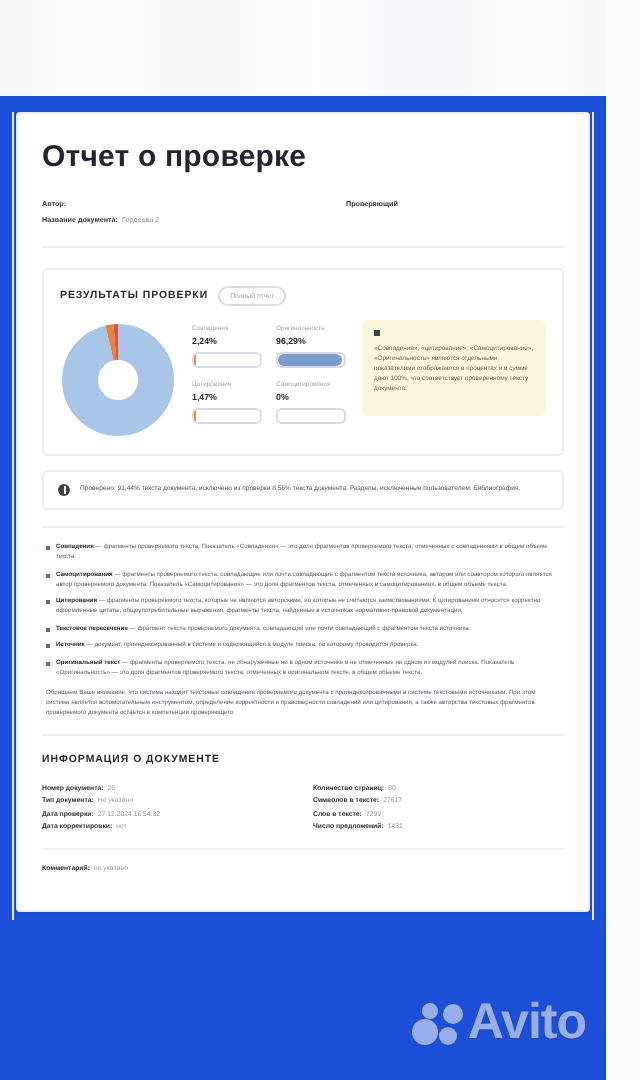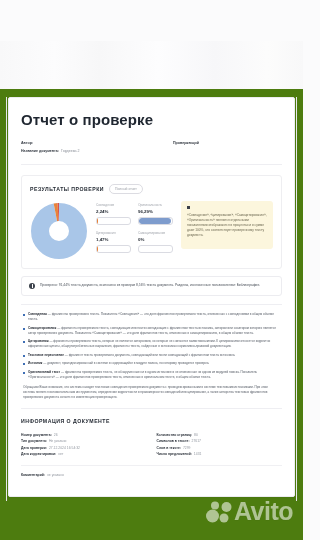--- a/index.html
+++ b/index.html
@@ -13,22 +13,21 @@
     background: #fbfbfc;
     font-family: "Liberation Sans", sans-serif;
     color: #2c3138;
     position: relative;
   }
 
   
   .viewport {
     position: absolute;
     inset: 0;
-    background: #4d7c0f;
-    margin-top: 41px;
+    background: #1d4ed8;
   }
   .top-strip {
     position: absolute;
     left: 0; top: 0;
     width: 303px; height: 48px;
     background: linear-gradient(90deg,#f8f8f9 0%,#fcfcfd 18%,#f7f7f8 33%,#fdfdfe 52%,#f7f7f9 71%,#fcfcfc 88%,#f8f8f9 100%);
   }
   .sheet {
     position: absolute;
     left: 8px;

